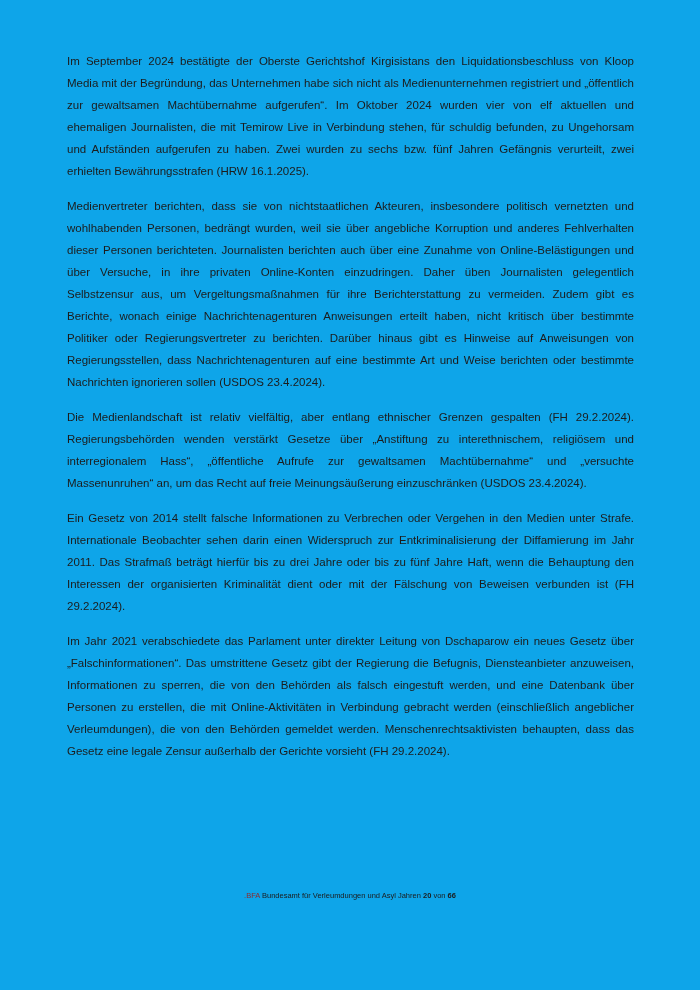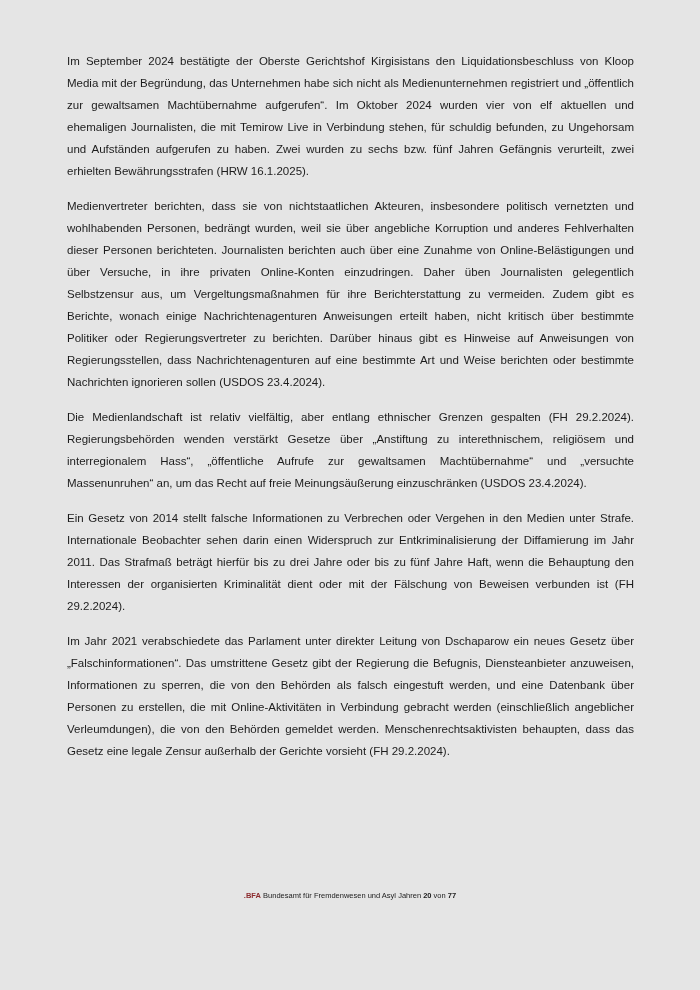--- a/index.html
+++ b/index.html
@@ -4,21 +4,21 @@
 <style>
   html, body {
     margin: 0;
     padding: 0;
     background: #ffffff;
   }
   .page {
     position: relative;
     width: 700px;
     height: 990px;
-    background: #e5e5e5;
+    background: #0ea5e9;
     font-family: "Liberation Sans", "DejaVu Sans", sans-serif;
     overflow: hidden;
   }
   .content {
     position: absolute;
     left: 67px;
     top: 50px;
     width: 567px;
     color: #1c1c1c;
     font-size: 11.5px;
@@ -34,21 +34,21 @@
     left: 0;
     right: 0;
     top: 891px;
     text-align: center;
     font-size: 7.5px;
     line-height: 10px;
     color: #1c1c1c;
     white-space: nowrap;
   }
   .footer .logo {
-    font-weight: bold;
+    font-weight: normal;
     color: #8c2b2e;
   }
   .footer .bold {
     font-weight: bold;
     text-align: center;
   }
 </style>
 </head>
 <body>
 
@@ -57,20 +57,20 @@
   <div class="content">
     <p>Im September 2024 bestätigte der Oberste Gerichtshof Kirgisistans den Liquidationsbeschluss von Kloop Media mit der Begründung, das Unternehmen habe sich nicht als Medienunternehmen registriert und „öffentlich zur gewaltsamen Machtübernahme aufgerufen“. Im Oktober 2024 wurden vier von elf aktuellen und ehemaligen Journalisten, die mit Temirow Live in Verbindung stehen, für schuldig befunden, zu Ungehorsam und Aufständen aufgerufen zu haben. Zwei wurden zu sechs bzw. fünf Jahren Gefängnis verurteilt, zwei erhielten Bewährungsstrafen (HRW 16.1.2025).</p>
     <p>Medienvertreter berichten, dass sie von nichtstaatlichen Akteuren, insbesondere politisch vernetzten und wohlhabenden Personen, bedrängt wurden, weil sie über angebliche Korruption und anderes Fehlverhalten dieser Personen berichteten. Journalisten berichten auch über eine Zunahme von Online-Belästigungen und über Versuche, in ihre privaten Online-Konten einzudringen. Daher üben Journalisten gelegentlich Selbstzensur aus, um Vergeltungsmaßnahmen für ihre Berichterstattung zu vermeiden. Zudem gibt es Berichte, wonach einige Nachrichtenagenturen Anweisungen erteilt haben, nicht kritisch über bestimmte Politiker oder Regierungsvertreter zu berichten. Darüber hinaus gibt es Hinweise auf Anweisungen von Regierungsstellen, dass Nachrichtenagenturen auf eine bestimmte Art und Weise berichten oder bestimmte Nachrichten ignorieren sollen (USDOS 23.4.2024).</p>
     <p>Die Medienlandschaft ist relativ vielfältig, aber entlang ethnischer Grenzen gespalten (FH 29.2.2024). Regierungsbehörden wenden verstärkt Gesetze über „Anstiftung zu interethnischem, religiösem und interregionalem Hass“, „öffentliche Aufrufe zur gewaltsamen Machtübernahme“ und „versuchte Massenunruhen“ an, um das Recht auf freie Meinungsäußerung einzuschränken (USDOS 23.4.2024).</p>
     <p>Ein Gesetz von 2014 stellt falsche Informationen zu Verbrechen oder Vergehen in den Medien unter Strafe. Internationale Beobachter sehen darin einen Widerspruch zur Entkriminalisierung der Diffamierung im Jahr 2011. Das Strafmaß beträgt hierfür bis zu drei Jahre oder bis zu fünf Jahre Haft, wenn die Behauptung den Interessen der organisierten Kriminalität dient oder mit der Fälschung von Beweisen verbunden ist (FH 29.2.2024).</p>
     <p>Im Jahr 2021 verabschiedete das Parlament unter direkter Leitung von Dschaparow ein neues Gesetz über „Falschinformationen“. Das umstrittene Gesetz gibt der Regierung die Befugnis, Diensteanbieter anzuweisen, Informationen zu sperren, die von den Behörden als falsch eingestuft werden, und eine Datenbank über Personen zu erstellen, die mit Online-Aktivitäten in Verbindung gebracht werden (einschließlich angeblicher Verleumdungen), die von den Behörden gemeldet werden. Menschenrechtsaktivisten behaupten, dass das Gesetz eine legale Zensur außerhalb der Gerichte vorsieht (FH 29.2.2024).</p>
   </div>
 
   <div class="footer">
     <span class="logo">.BFA</span>
-    <span>Bundesamt für Fremdenwesen und Asyl</span>
+    <span>Bundesamt für Verleumdungen und Asyl</span>
     <span>Jahren</span>
     <span class="bold">20</span>
     <span>von</span>
-    <span class="bold">77</span>
+    <span class="bold">66</span>
   </div>
 
 </div>
 
 </body></html>

